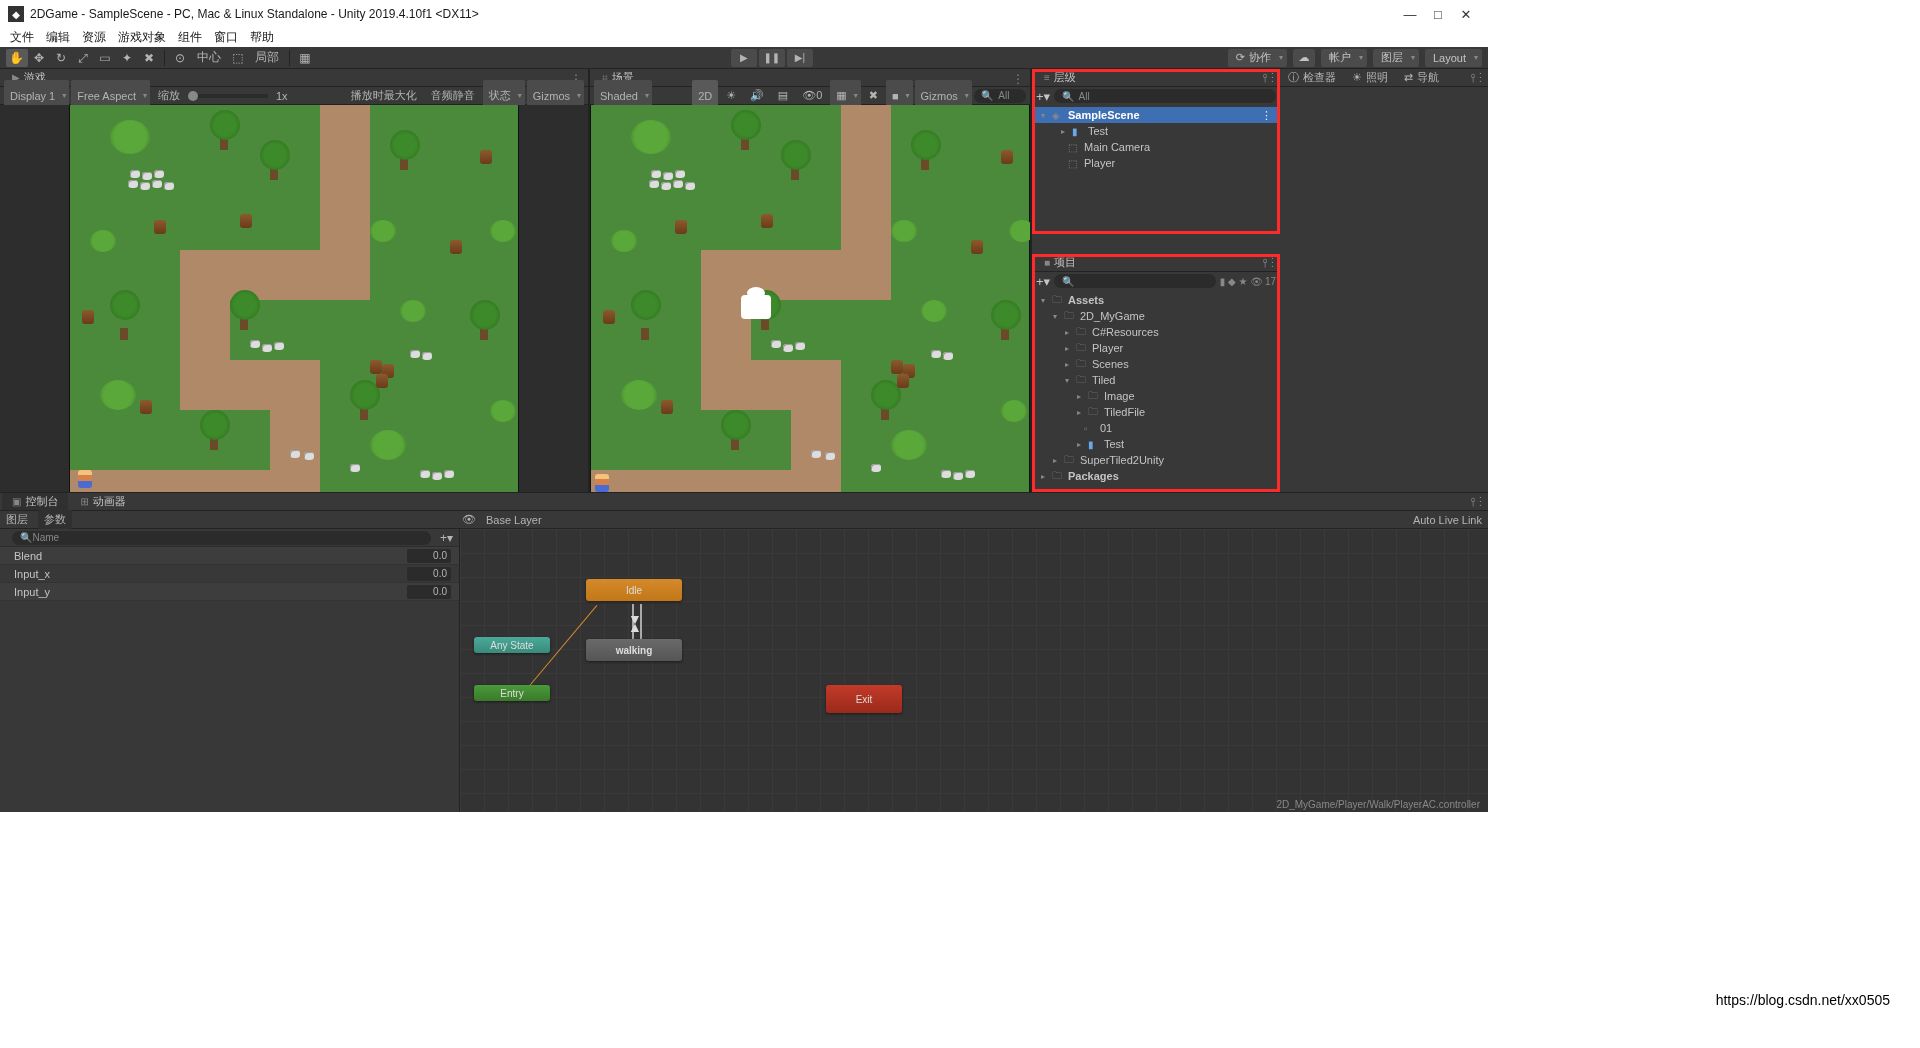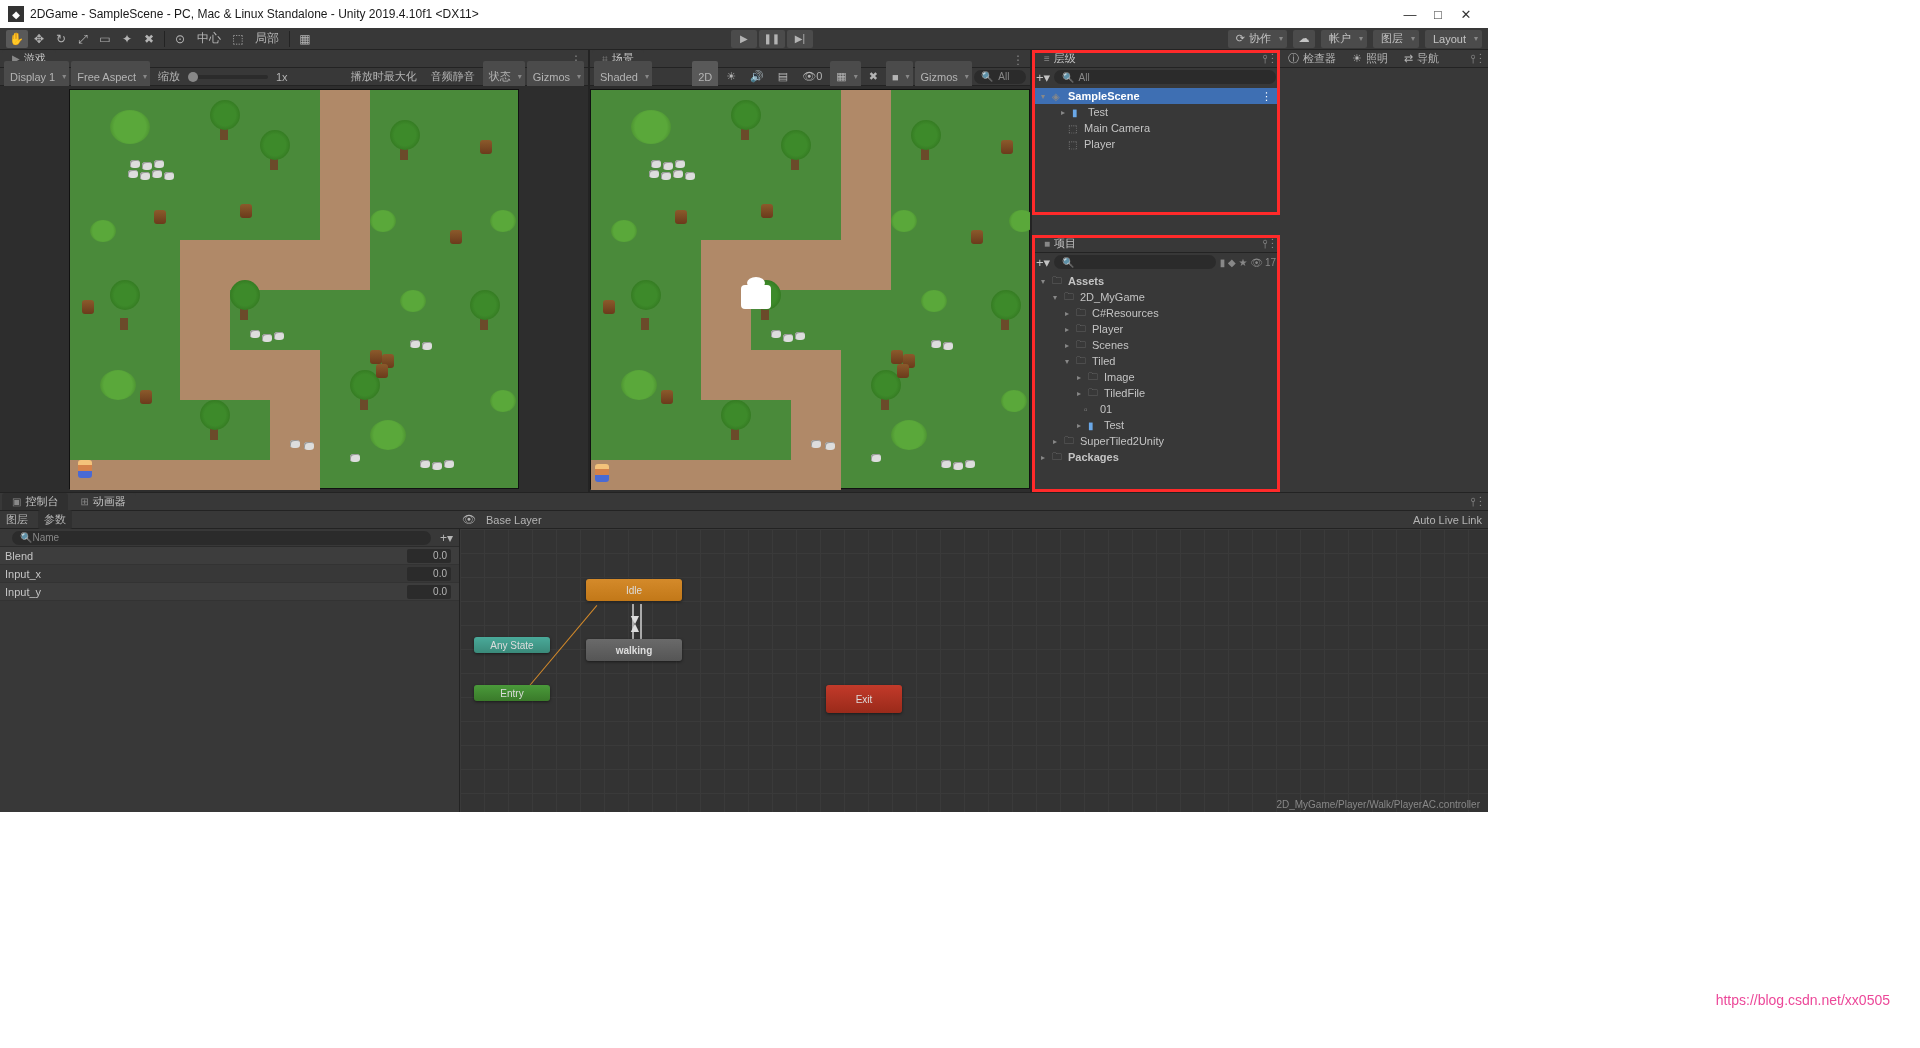--- a/index.html
+++ b/index.html
@@ -59,51 +59,60 @@
 .ico-sm { width:12px; font-size:10px; color:#888; }
 .red-box { position:absolute; border:3px solid #ff2a2a; pointer-events:none; }
 .bottom { height:320px; background:#383838; border-top:1px solid #232323; display:flex; flex-direction:column; }
 .btm-tabs { height:18px; display:flex; align-items:center; border-bottom:1px solid #232323; }
 .btm-sub { height:18px; display:flex; align-items:center; padding:0 6px; gap:10px; font-size:11px; color:#b4b4b4; border-bottom:1px solid #232323; }
 .btm-content { flex:1; display:flex; min-height:0; position:relative; }
 .anim-params { width:460px; background:#383838; border-right:1px solid #232323; display:flex; flex-direction:column; }
 .param-head { height:18px; display:flex; align-items:center; padding:0 6px; border-bottom:1px solid #2b2b2b; }
 .param-search { flex:1; height:14px; background:#2b2b2b; border-radius:7px; margin-left:6px; display:flex; align-items:center; padding:0 8px; font-size:10px; color:#888; }
 .plus-add { width:22px; text-align:right; color:#b4b4b4; }
-.param-row { height:18px; display:flex; align-items:center; padding-left:5px; font-size:11px; color:#c4c4c4; border-bottom:1px solid #333333; }
+.param-row { height:18px; display:flex; align-items:center; padding-left:14px; font-size:11px; color:#c4c4c4; border-bottom:1px solid #333333; }
 .param-row.alt { background:#3d3d3d; }
 .param-val { margin-left:auto; width:44px; height:14px; background:#2b2b2b; text-align:right; padding:0 4px; color:#b4b4b4; border-radius:2px; margin-right:8px; font-size:10px; line-height:14px; }
 .param-check { margin-left:auto; width:14px; height:14px; background:#2b2b2b; margin-right:28px; border-radius:2px; }
 .anim-graph { flex:1; background:#333333; position:relative; background-image:linear-gradient(#3a3a3a 1px,transparent 1px),linear-gradient(90deg,#3a3a3a 1px,transparent 1px); background-size:24px 24px; }
 .anode { position:absolute; border-radius:3px; display:flex; align-items:center; justify-content:center; font-size:10px; color:#ddd; box-shadow:0 1px 3px rgba(0,0,0,.5); }
 .anode.orange { background:linear-gradient(#d48a2a,#c27818); width:96px; height:22px; }
 .anode.grey { background:linear-gradient(#6a6a6a,#555); width:96px; height:22px; }
 .anode.teal { background:linear-gradient(#4aaa9a,#3a8a7a); width:76px; height:16px; }
 .anode.green { background:linear-gradient(#4a9a3a,#3a7a2a); width:76px; height:16px; }
 .anode.red { background:linear-gradient(#c23a2a,#9a2a1a); width:76px; height:28px; }
 .aline { position:absolute; background:#aaa; height:1px; transform-origin:left center; }
 .arrow-ud { position:absolute; color:#ddd; font-size:14px; line-height:8px; text-align:center; }
 .status-path { position:absolute; right:8px; bottom:2px; font-size:10px; color:#888; }
-.watermark { position:absolute; right:30px; bottom:40px; font-size:14px; color:#ec4899; z-index:999; }
+.watermark { position:absolute; right:30px; bottom:40px; font-size:14px; color:#000000; z-index:999; }
 .hidden-count { margin-left:auto; display:flex; align-items:center; gap:2px; font-size:10px; color:#888; }
 </style>
 </head>
 <body>
 
 <div class="app">
 
   <div class="titlebar">
     <span style="width:16px;height:16px;background:#333;color:#fff;display:inline-flex;align-items:center;justify-content:center;font-size:10px;margin-right:6px;">◆</span>
     <span>2DGame - SampleScene - PC, Mac &amp; Linux Standalone - Unity 2019.4.10f1 &lt;DX11&gt;</span>
     <div class="spacer"></div>
     <div class="winbtn">—</div>
     <div class="winbtn">□</div>
     <div class="winbtn">✕</div>
   </div>
 
+  <div class="menubar">
+    <span>文件</span>
+    <span>编辑</span>
+    <span>资源</span>
+    <span>游戏对象</span>
+    <span>组件</span>
+    <span>窗口</span>
+    <span>帮助</span>
+  </div>
 
   <div class="toolbar">
     <div class="tool-ico active">✋</div>
     <div class="tool-ico">✥</div>
     <div class="tool-ico">↻</div>
     <div class="tool-ico">⤢</div>
     <div class="tool-ico">▭</div>
     <div class="tool-ico">✦</div>
     <div class="tool-ico">✖</div>
     <div class="tool-sep"></div>

